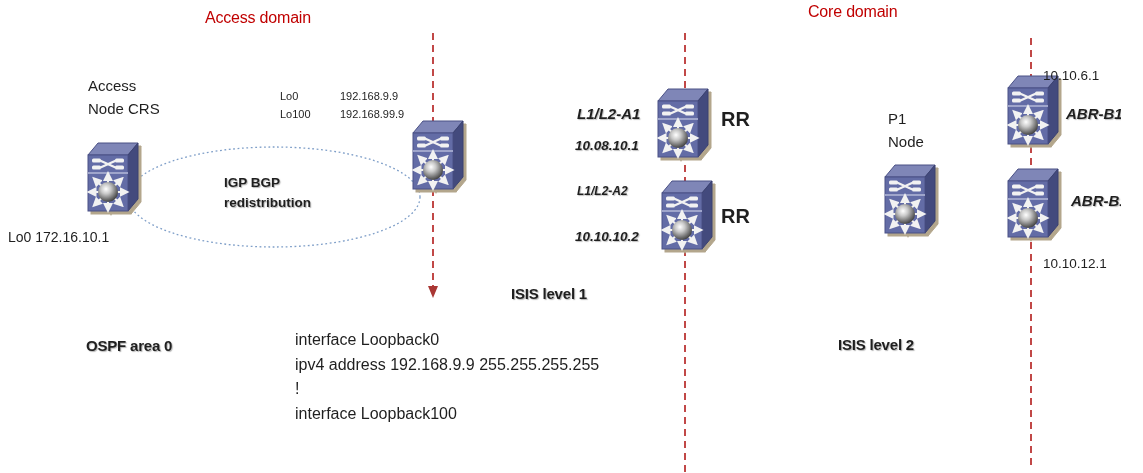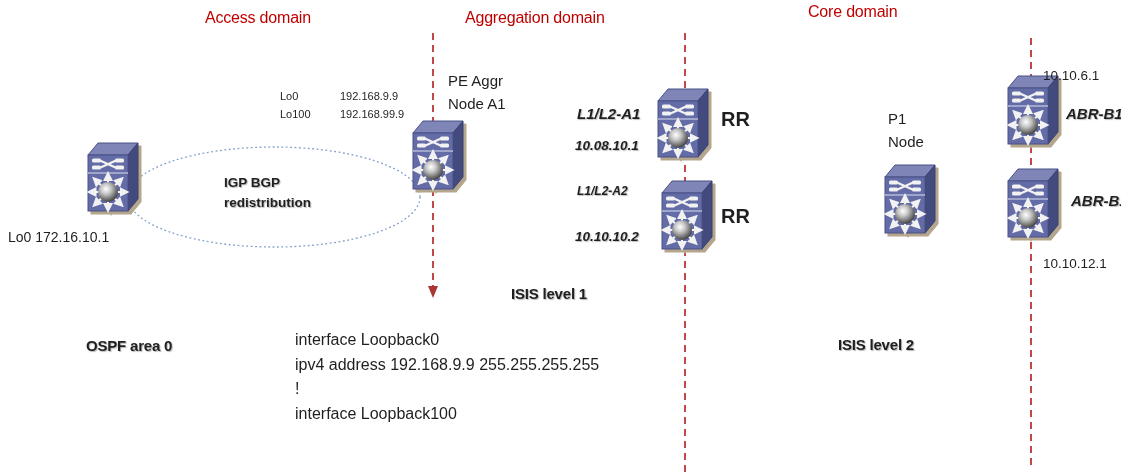--- a/index.html
+++ b/index.html
@@ -88,36 +88,35 @@
       <use href="#router3d"></use>
     </svg>
   <svg class="node" style="left:1004px;top:72px" width="58" height="80" viewBox="0 0 58 80">
       <use href="#router3d"></use>
     </svg>
   <svg class="node" style="left:1004px;top:165px" width="58" height="80" viewBox="0 0 58 80">
       <use href="#router3d"></use>
     </svg>
 
   <div class="t domain" style="left:205px;top:9px">Access domain</div>
-  <div class="t domain" style="left:465px;top:9px">Aggregation domain</div>
   <div class="t domain" style="left:808px;top:3px">Core domain</div>
 
+  <div class="t name" style="left:88px;top:74px">
+    <div>Access</div>
+    <div>Node CRS</div>
+  </div>
   <div class="t" style="left:8px;top:229px;font-size:14px">Lo0 172.16.10.1</div>
 
   <div class="t lo-table" style="left:280px;top:87px">
     <span>Lo0</span>
     <span>192.168.9.9</span>
     <span>Lo100</span>
     <span>192.168.99.9</span>
   </div>
 
-  <div class="t name" style="left:448px;top:69px">
-    <div>PE Aggr</div>
-    <div>Node A1</div>
-  </div>
 
   <div class="t ellipse-label" style="left:224px;top:173px">
     <div>IGP BGP</div>
     <div>redistribution</div>
   </div>
 
   <div class="t b" style="left:577px;top:105px;font-size:15px">L1/L2-A1</div>
   <div class="t b" style="left:575px;top:138px;font-size:13.5px">10.08.10.1</div>
   <div class="t rr" style="left:721px;top:108px">RR</div>
 

